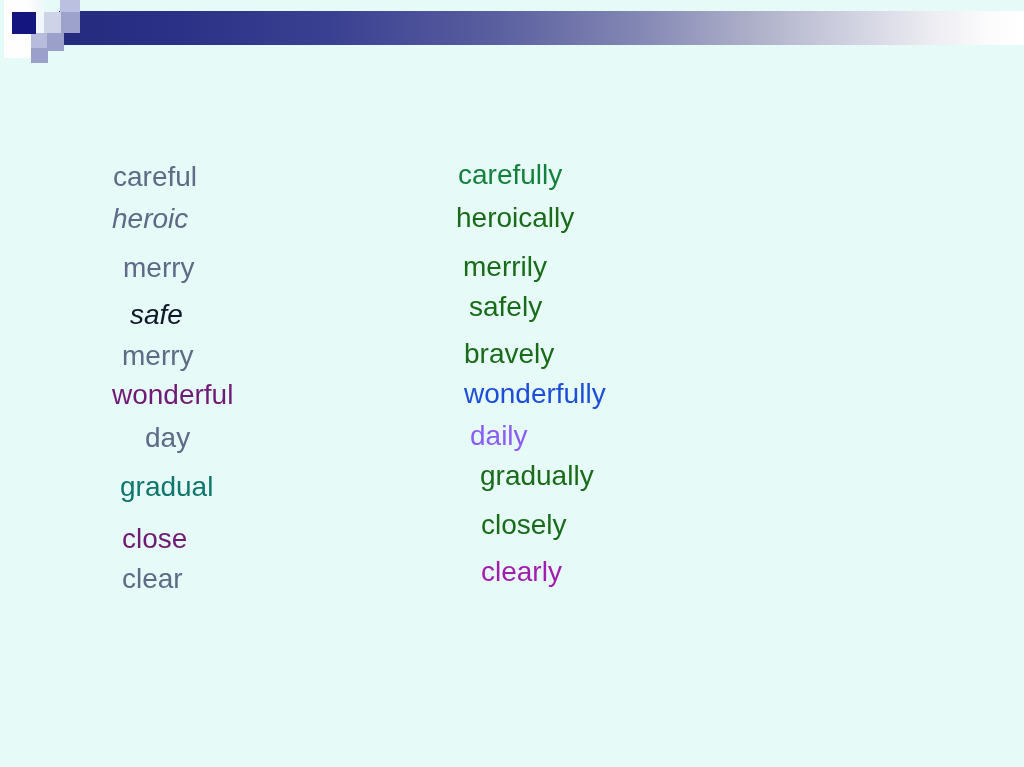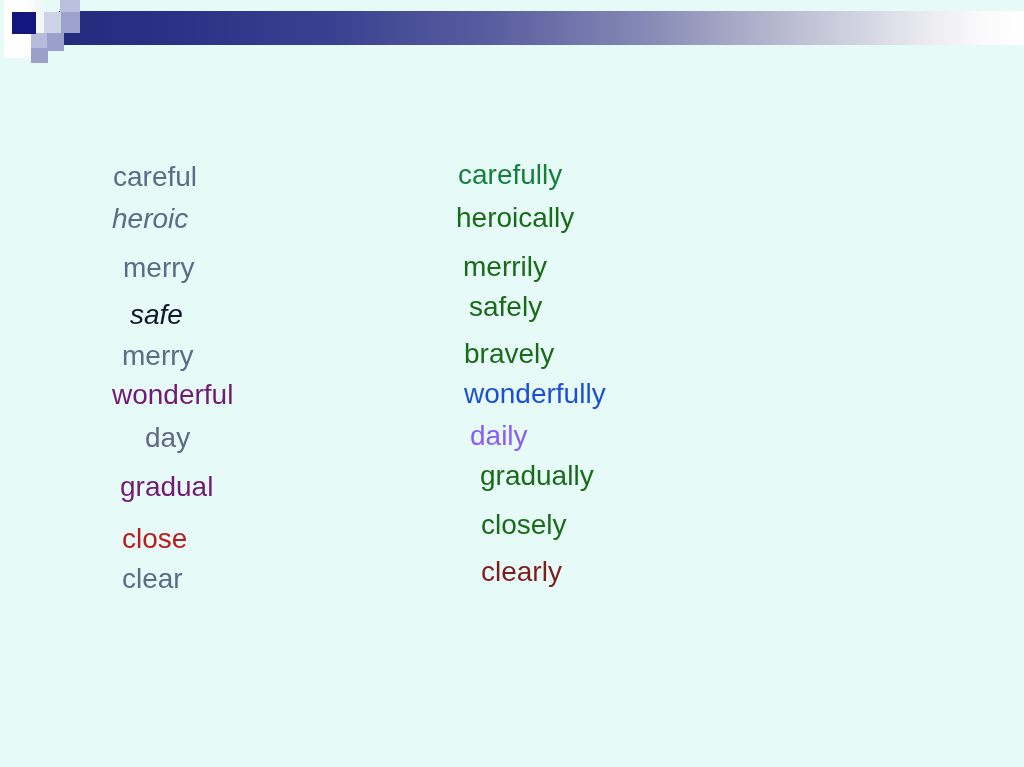--- a/index.html
+++ b/index.html
@@ -163,31 +163,31 @@
 
 
   <div class="col" id="left-col">
       <span class="word word-left" style="left: 113px; top: 163px; color: rgb(94, 106, 134);">careful</span>
       <span class="word word-left" style="left: 112px; top: 205px; color: rgb(94, 106, 134); font-style: italic;">heroic</span>
       <span class="word word-left" style="left: 123px; top: 254px; color: rgb(94, 106, 134);">merry</span>
       <span class="word word-left" style="left: 130px; top: 301px; color: #0f172a; font-style: italic;">safe</span>
       <span class="word word-left" style="left: 122px; top: 342px; color: rgb(94, 106, 134);">merry</span>
       <span class="word word-left" style="left: 112px; top: 381px; color: #701a75;">wonderful</span>
       <span class="word word-left" style="left: 125px; top: 424px; color: rgb(94, 106, 134); margin-left: 20px;">day</span>
-      <span class="word word-left" style="left: 120px; top: 473px; color: #701a75;">gradual</span>
-      <span class="word word-left" style="left: 122px; top: 525px; color: #b91c1c;">close</span>
+      <span class="word word-left" style="left: 120px; top: 473px; color: #0f766e;">gradual</span>
+      <span class="word word-left" style="left: 122px; top: 525px; color: #701a75;">close</span>
       <span class="word word-left" style="left: 122px; top: 565px; color: rgb(94, 106, 134);">clear</span>
     </div>
 
   <div class="col" id="right-col">
       <span class="word word-right" style="left: 458px; top: 161px; color: #15803d;">carefully</span>
       <span class="word word-right" style="left: 456px; top: 204px; color: rgb(25, 107, 25);">heroically</span>
       <span class="word word-right" style="left: 463px; top: 253px; color: rgb(25, 107, 25);">merrily</span>
       <span class="word word-right" style="left: 469px; top: 293px; color: rgb(25, 107, 25);">safely</span>
       <span class="word word-right" style="left: 464px; top: 340px; color: rgb(25, 107, 25);">bravely</span>
       <span class="word word-right" style="left: 464px; top: 380px; color: #1d4ed8;">wonderfully</span>
       <span class="word word-right" style="left: 470px; top: 422px; color: #8b5cf6;">daily</span>
       <span class="word word-right" style="left: 480px; top: 462px; color: rgb(25, 107, 25);">gradually</span>
       <span class="word word-right" style="left: 481px; top: 511px; color: rgb(25, 107, 25);">closely</span>
-      <span class="word word-right" style="left: 481px; top: 558px; color: #7f1d1d;">clearly</span>
+      <span class="word word-right" style="left: 481px; top: 558px; color: #a21caf;">clearly</span>
     </div>
 
 </div>
 
 </body></html>

